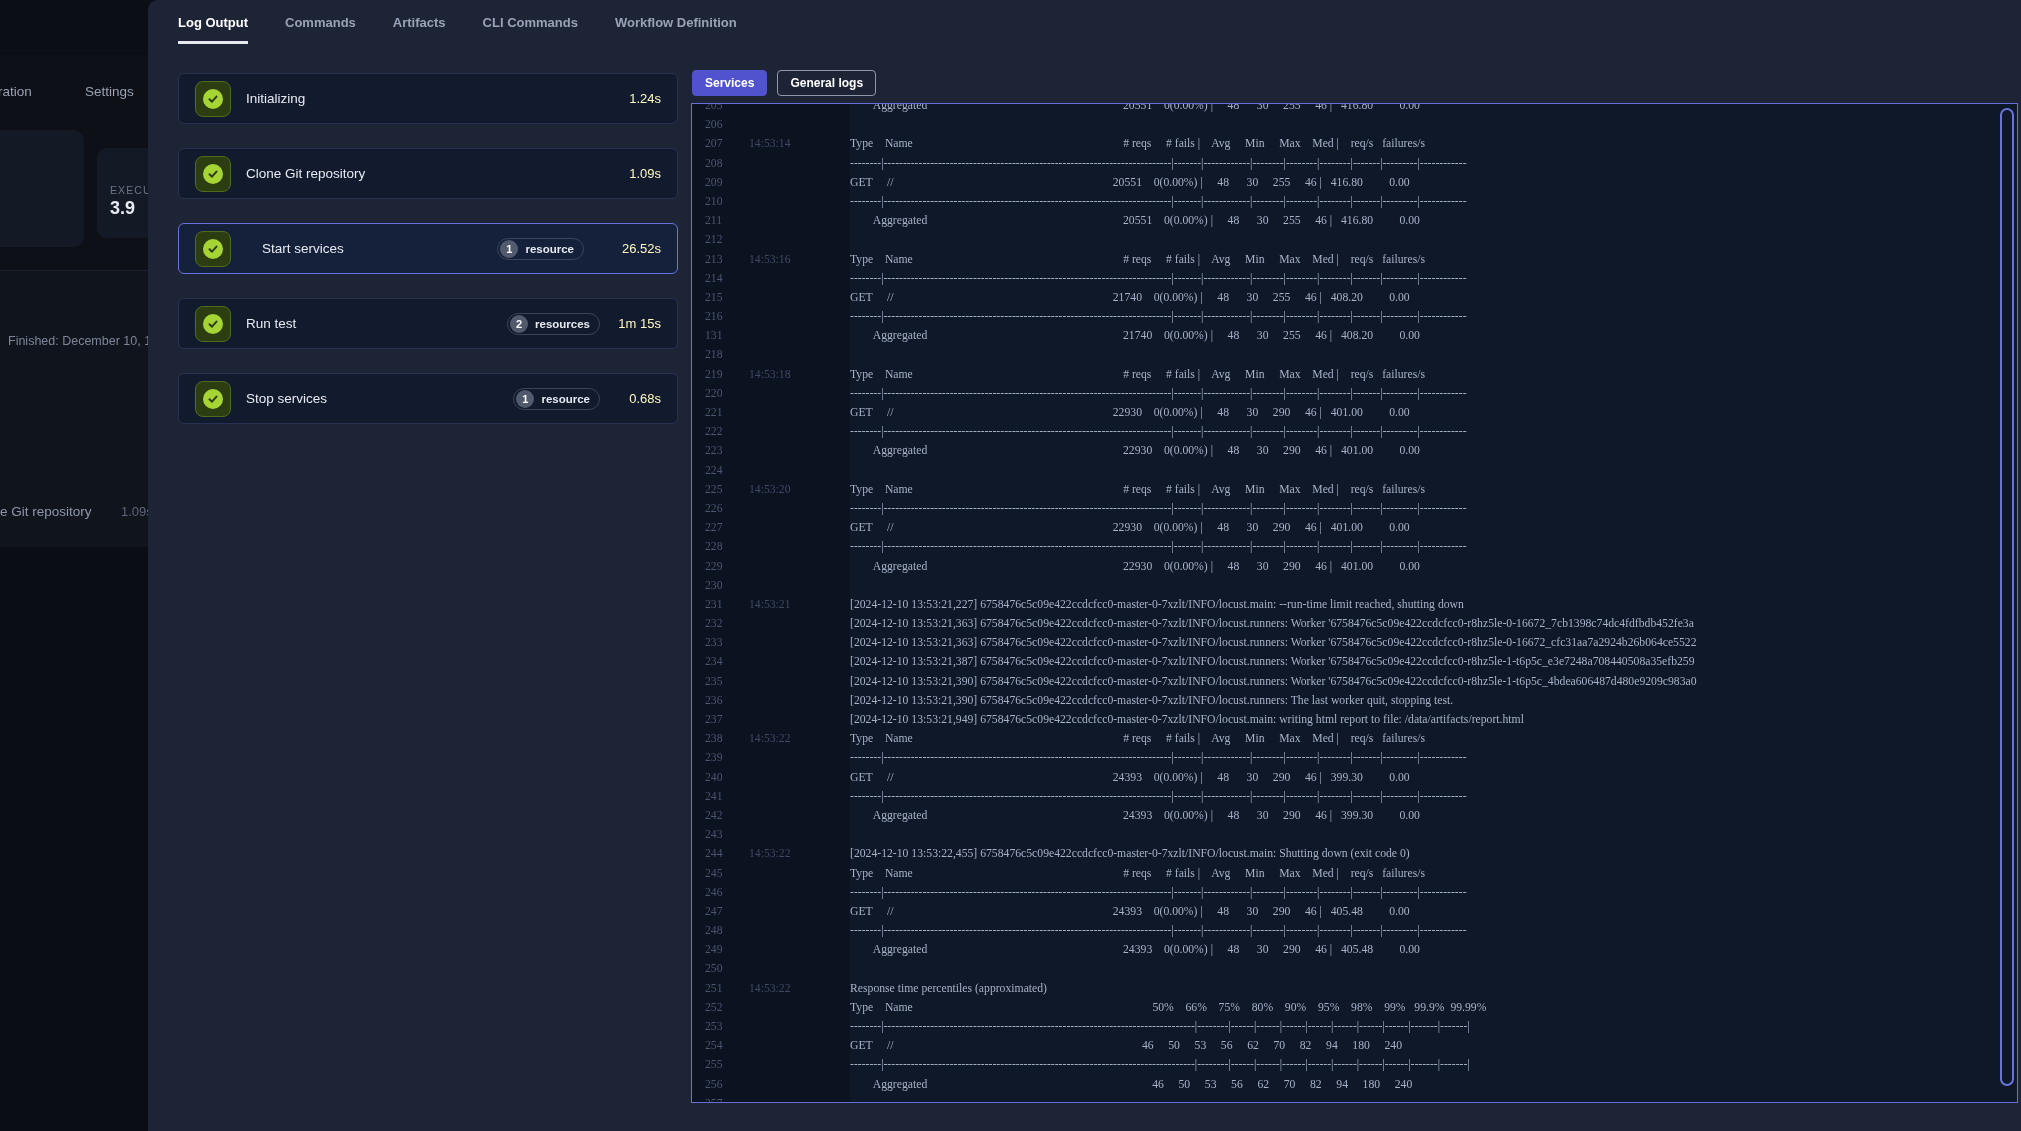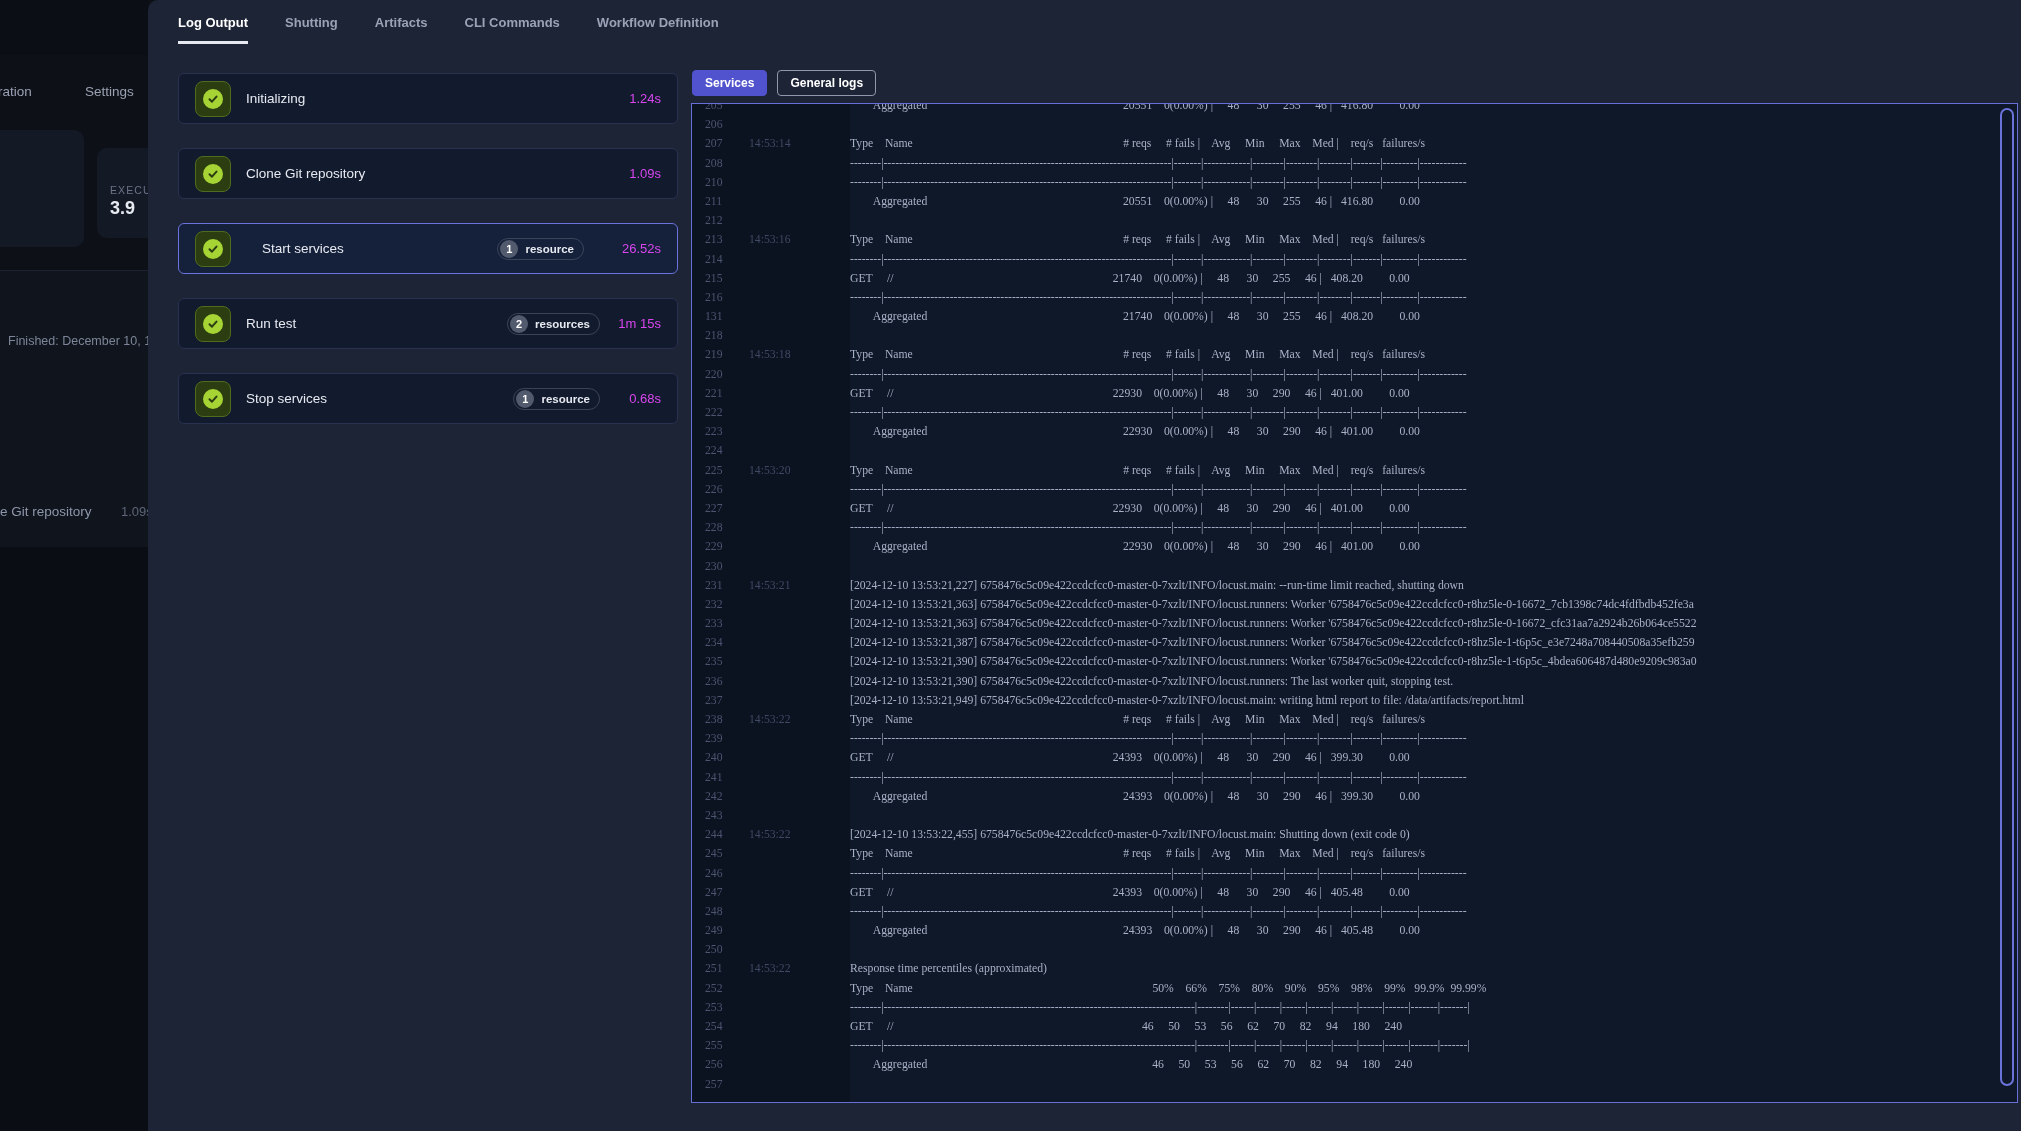--- a/index.html
+++ b/index.html
@@ -38,21 +38,21 @@
   .step-ic{width:34px;height:34px;border-radius:8px;background:#2c3e11;border:1px solid #4f6b1d;
     display:flex;align-items:center;justify-content:center;margin-right:15px;flex:none;}
   .step-ic .circ{width:20px;height:20px;border-radius:50%;background:#a6d435;display:flex;align-items:center;justify-content:center;}
   .step-label{font-size:13.5px;color:#e7eaf1;}
   .step-sp{flex:1;}
   .badge{display:flex;align-items:center;gap:7px;height:22px;border:1px solid #3a4459;border-radius:11px;
     padding:0 9px 0 2px;margin-right:15px;box-sizing:border-box;}
   .badge .bnum{width:18px;height:18px;border-radius:50%;background:#525a6e;color:#fff;font-size:11px;font-weight:700;
     display:flex;align-items:center;justify-content:center;}
   .badge .blab{font-size:11.5px;font-weight:600;color:#e6e9f0;}
-  .step-dur{font-size:13px;color:#d946ef;min-width:46px;text-align:right;}
+  .step-dur{font-size:13px;color:#fef9c3;min-width:46px;text-align:right;}
   
   .logbtns{position:absolute;left:544px;top:70px;display:flex;gap:10px;}
   .btn{height:23px;display:flex;align-items:center;padding:12px 12px;border-radius:4px;font-size:12px;font-weight:700;color:#fff;cursor:pointer;box-sizing:border-box;}
   .btn-services{background:#5053cd;border:1px solid #5053cd;}
   .btn-general{background:transparent;border:1px solid #9097a9;}
   
   .logpanel{position:absolute;left:543px;top:103px;width:1327px;height:1000px;box-sizing:border-box;
     border:1px solid #6670d8;background:#0f1829;overflow:hidden;}
   .gutterbg{position:absolute;left:0;top:0;bottom:0;width:158px;background:#0b1220;}
   .loglines{position:absolute;left:0;top:-8px;width:1303px;bottom:-24px;overflow:hidden;}
@@ -87,21 +87,21 @@
 
 <div class="sheet">
 
   <div class="tabbar" id="tabbar">
 
       <div class="tab active">
         <span>Log Output</span>
       </div>
 
       <div class="tab">
-        <span>Shutting</span>
+        <span>Commands</span>
       </div>
 
       <div class="tab">
         <span>Artifacts</span>
       </div>
 
       <div class="tab">
         <span>CLI Commands</span>
       </div>
 
@@ -218,20 +218,25 @@
           <span class="lt">14:53:14</span>
           <span class="ls">Type    Name                                                                        # reqs     # fails |    Avg     Min     Max    Med |    req/s   failures/s</span>
         </div>
 
         <div class="lrow">
           <span class="ln">208</span>
           <span class="lt"></span>
           <span class="ls">--------|--------------------------------------------------------------------------|-------|------------|--------|--------|--------|-------|---------|------------</span>
         </div>
 
+        <div class="lrow">
+          <span class="ln">209</span>
+          <span class="lt"></span>
+          <span class="ls">GET     //                                                                           20551    0(0.00%) |     48      30     255     46 |   416.80         0.00</span>
+        </div>
 
         <div class="lrow">
           <span class="ln">210</span>
           <span class="lt"></span>
           <span class="ls">--------|--------------------------------------------------------------------------|-------|------------|--------|--------|--------|-------|---------|------------</span>
         </div>
 
         <div class="lrow">
           <span class="ln">211</span>
           <span class="lt"></span>

